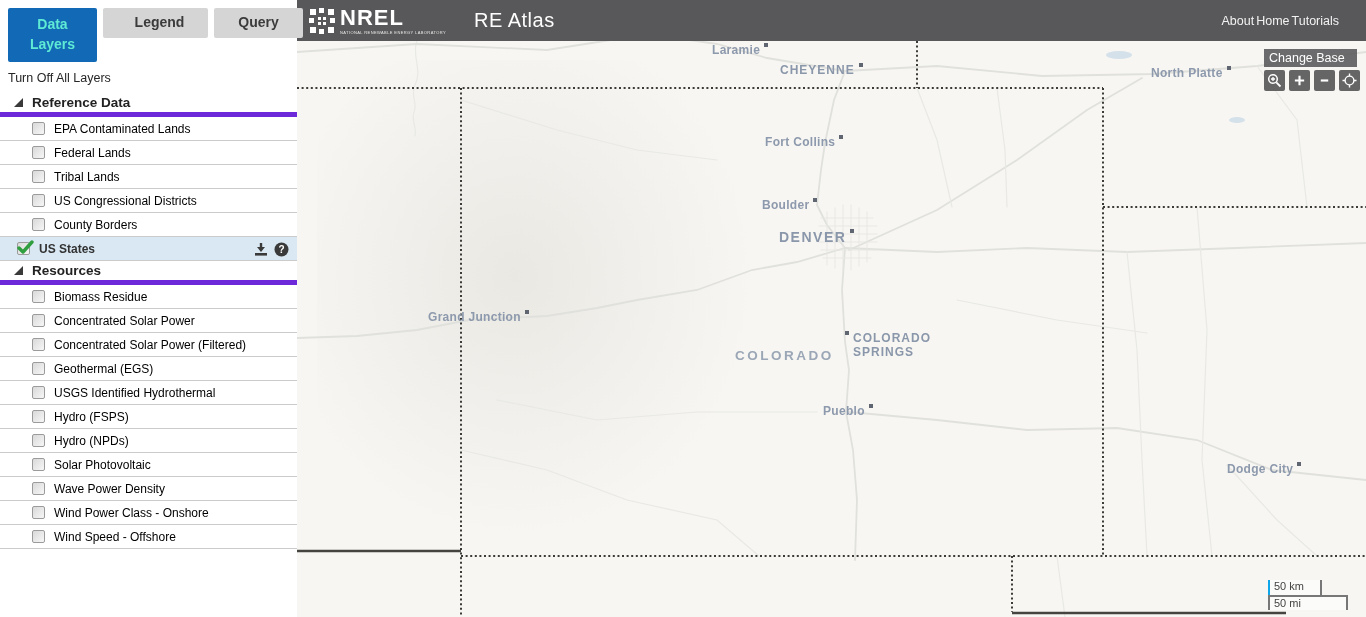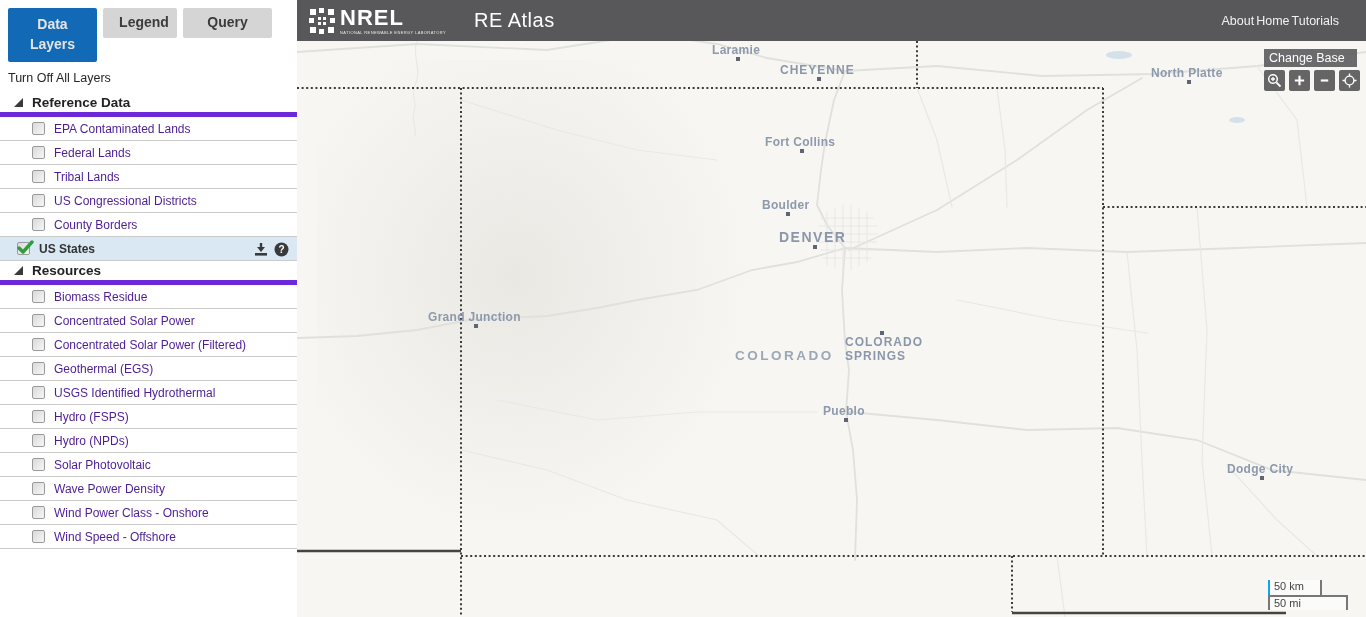--- a/index.html
+++ b/index.html
@@ -5,51 +5,51 @@
   * { margin:0; padding:0; box-sizing:border-box; }
   html,body { width:1366px; height:617px; overflow:hidden; font-family:"Liberation Sans", sans-serif; background:#fff; }
   #app { position:relative; width:1366px; height:617px; }
 
   
   #sidebar { position:absolute; left:0; top:0; width:297px; height:617px; background:#fff; z-index:20; }
   #tabs { position:absolute; left:8px; top:8px; display:flex; align-items:flex-start; gap:6px; }
   .tab { width:89px; height:30px; background:#d5d5d5; color:#3b3b3b; font-weight:bold; font-size:14px;
          display:flex; align-items:center; justify-content:center; text-align:center; cursor:pointer;
          border-radius:2px; line-height:1.4; }
-  .tab.wide { width:74px;padding-left:8px; }
-  .tab.active { background:#1269b5; color:#e5e5e5; height:54px; padding:0 10px; }
+  .tab.wide { width:105px;padding-left:8px; }
+  .tab.active { background:#1269b5; color:#5eead4; height:54px; padding:0 10px; }
   #turn-off { position:absolute; left:8px; top:71px; font-size:12.5px; color:#262626; cursor:pointer; }
   #sections { position:absolute; left:0; top:93px; width:297px; }
   .sec-header { height:24px; display:flex; align-items:center; padding-left:14px; border-bottom:5px solid #6d28d9; cursor:pointer; }
   .sec-header .tri { width:0; height:0; border-left:9px solid transparent; border-bottom:9px solid #3a3a3a; margin-right:9px; }
   .sec-header .sec-title { font-size:13.5px; font-weight:bold; color:#222; }
   .row { position:relative; height:24px; display:flex; align-items:center; padding-left:32px; border-bottom:1px solid #cbcbcb; cursor:pointer; }
   .row.selected { background:#d9e8f3;padding-left:17px; }
   .row.selected .layer-label { font-weight:bold; color:#333; }
   .cb { width:13px; height:13px; border:1px solid #9b9b9b; border-radius:2px;
         background:linear-gradient(135deg,#d9d9d9,#f7f7f7); flex:none; position:relative; }
   .cb.checked svg { position:absolute; left:-1px; top:-3px; }
-  .layer-label { font-size:12px; color:#4c1d95; margin-left:9px; white-space:nowrap; }
+  .layer-label { font-size:12px; color:#000000; margin-left:9px; white-space:nowrap; }
   .actions { position:absolute; right:8px; top:0; height:24px; display:flex; align-items:center; gap:6px; }
   .actions .act { width:15px; height:15px; display:flex; align-items:center; justify-content:center; cursor:pointer; }
 
   
   #map { position:absolute; left:297px; top:0; width:1069px; height:617px; overflow:hidden; }
   #map-canvas { position:absolute; inset:0; background:#f7f6f3; cursor:grab; }
   .terrain { position:absolute; left:20px; top:60px; width:440px; height:480px;
              background:radial-gradient(ellipse at 45% 45%, rgba(224,223,216,0.6), rgba(224,223,216,0) 70%); }
   #map-svg { position:absolute; inset:0; width:1069px; height:617px; }
   #roads path, #roads line { fill:none; stroke:#e0e0dc; stroke-width:1.8; stroke-linecap:round; }
   #roads .minor { stroke:#e8e8e4; stroke-width:1.2; }
   #roads .grid { stroke:#e6e6e2; stroke-width:0.9; }
   #roads .lake { fill:#d4e1ea; stroke:none; }
   #borders line.dotted { stroke:#3b3b38; stroke-width:2; stroke-dasharray:2 2.6; }
   #borders line.solid { stroke:#45443f; stroke-width:2.5; }
 
-  .map-label { position:absolute; display:flex; align-items:center; pointer-events:none;flex-direction:column; }
+  .map-label { position:absolute; display:flex; align-items:flex-start; pointer-events:none; }
   .map-label .txt { white-space:pre-line; }
   .map-label .marker { width:4px; height:4px; background:#5f6672; flex:none; }
   .map-label .marker.right { margin-left:4px; }
   .map-label .marker.left { margin-right:4px; }
   .town .txt  { font-size:12px; font-weight:600; color:#8d99ac; letter-spacing:0.3px; }
   .city-caps .txt { font-size:12px; font-weight:700; color:#8a97aa; letter-spacing:1px; }
   .city-large .txt { font-size:14px; font-weight:700; color:#8a97aa; letter-spacing:1.5px; }
   .state .txt { font-size:13.5px; font-weight:700; color:#9ba7b6; letter-spacing:2.5px; }
 
   

